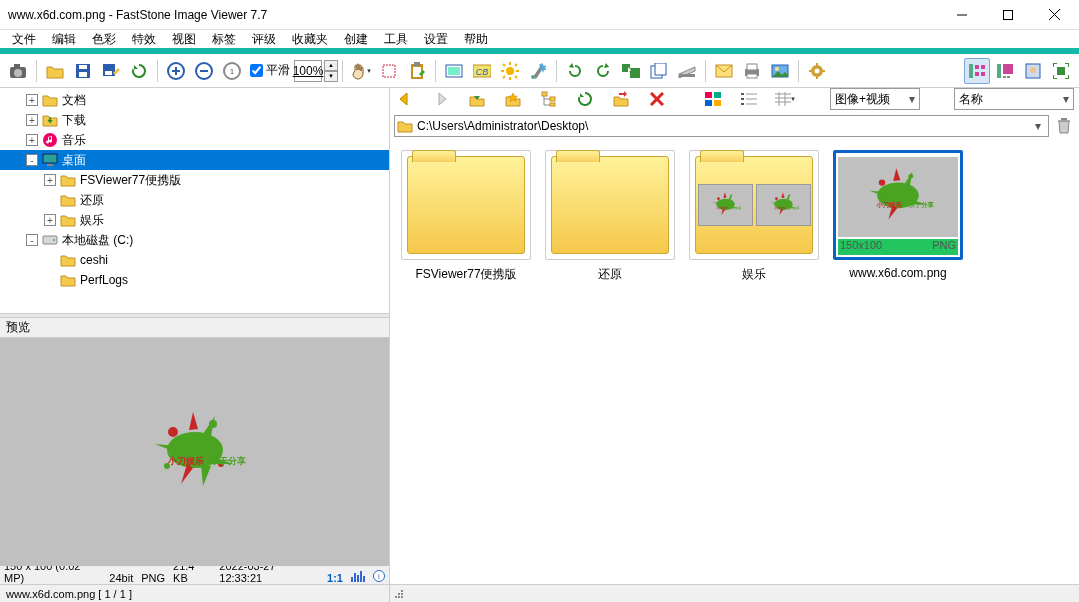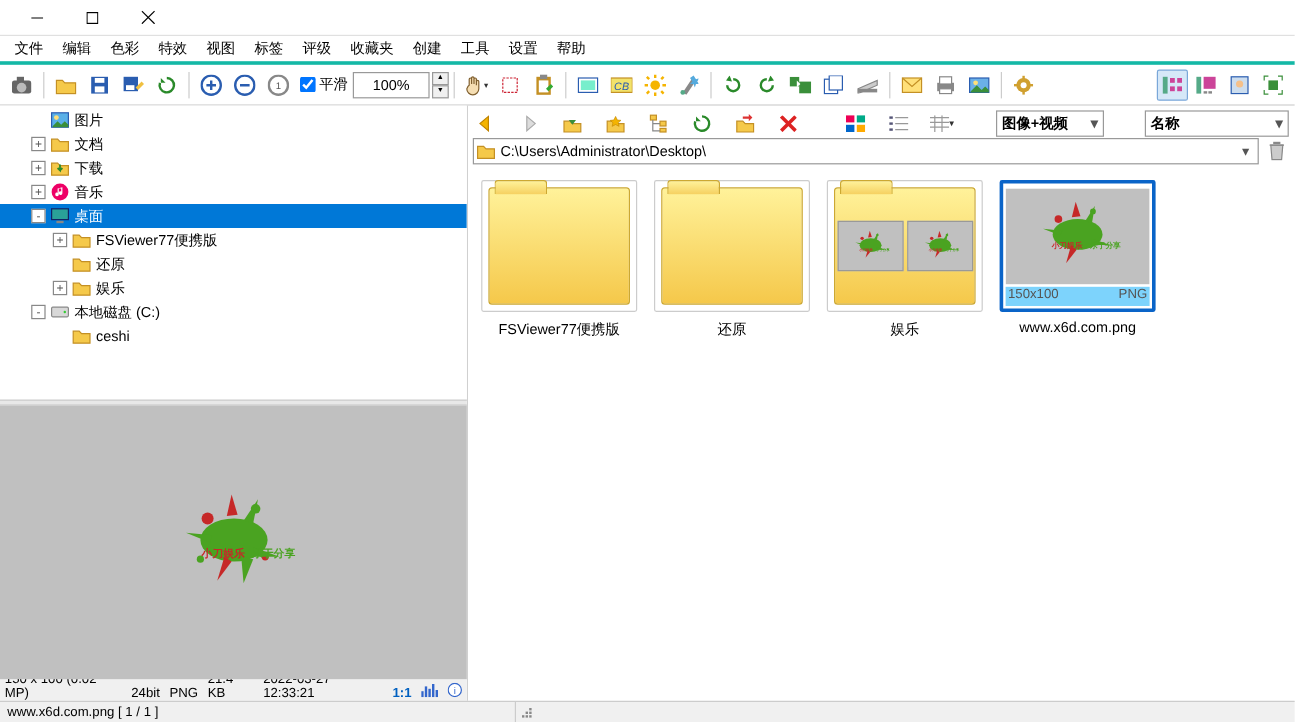--- a/index.html
+++ b/index.html
@@ -25,38 +25,38 @@
 }
 .titlebar .title { flex:1; font-size:12px; color:#000; }
 .winbtn { width:46px; height:30px; display:flex; align-items:center; justify-content:center; }
 .winbtn svg { display:block; }
 
 .menubar {
   height: 24px;
   display:flex;
   align-items:center;
   padding: 0 4px;
-  border-bottom:3px solid #14b8a6;
+  border-bottom:6px solid #14b8a6;
   font-family:Liberation Serif, serif;
 }
 .menuitem { padding:2px 8px; font-size:12px; }
 
 .toolbar {
   height: 34px;
   display:flex;
   align-items:center;
   padding: 0 4px;
   border-bottom:1px solid #d0d0d0;
 }
 .tbtn { width:26px; height:26px; display:flex; align-items:center; justify-content:center; margin:0 1px; border:1px solid transparent; border-radius:2px; }
 .tbtn.active { border:1px solid #7aa7d9; background:#d6e8f8; }
 .tsep { width:1px; height:22px; background:#ccc; margin:0 4px; }
 .zoom-chk { display:flex; align-items:center; margin:0 4px; font-size:12px; }
 .zoom-chk input { margin-right:3px; }
-.zoom-box { width:64px; height:22px; border:1px solid #999; font-size:12px; display:flex; align-items:center; justify-content:center; margin-right:2px; }
+.zoom-box { width:28px; height:22px; border:1px solid #999; font-size:12px; display:flex; align-items:center; justify-content:center; margin-right:2px;text-decoration:underline; }
 .spin { width:14px; height:22px; display:flex; flex-direction:column; }
 .spin div { flex:1; border:1px solid #999; display:flex; align-items:center; justify-content:center; font-size:6px; background:#f0f0f0; }
 .spacer { flex:1; }
 
 .main { flex:1; display:flex; min-height:0; }
 .leftcol { width:390px; display:flex; flex-direction:column; border-right:1px solid #d0d0d0; }
 .tree { flex:1; overflow:auto; background:#fff; padding:2px 0; }
 .treerow { display:flex; align-items:center; height:20px; font-size:12px; }
 .treerow.selected { background:#0078d7; color:#fff; }
 .pm { width:12px; height:12px; border:1px solid #888; display:flex; align-items:center; justify-content:center; font-size:10px; color:#555; background:#fff; margin-right:4px; }
@@ -66,52 +66,53 @@
 .hsplit { height:5px; background:#e8e8e8; border-top:1px solid #ccc; border-bottom:1px solid #ccc; cursor:ns-resize; }
 .preview-hdr { height:20px; background:#f0f0f0; border-bottom:1px solid #ccc; padding:0 6px; display:flex; align-items:center; font-size:12px; }
 .preview { flex:0 0 228px; background:#c0c0c0; display:flex; align-items:center; justify-content:center; position:relative; }
 .preview-img { width:150px; height:100px; background:#c0c0c0; position:relative; }
 .preview-status { height:18px; background:#f0f0f0; display:flex; align-items:flex-end; padding:0 4px; font-size:11px; gap:8px; }
 .preview-status .seg { }
 .preview-status .one { color:#0060c0; font-weight:bold; }
 
 .rightcol { flex:1; display:flex; flex-direction:column; }
 .navbar {
-  height:26px; display:flex; align-items:flex-end; padding:0 4px; gap:14px;font-weight:bold;
+  height:26px; display:flex; align-items:flex-start; padding:0 4px; gap:14px;
 }
 .nbtn { width:22px; height:22px; display:flex; align-items:center; justify-content:center; }
 .pathbar { height:24px; display:flex; align-items:center; padding:0 4px; gap:4px; margin-bottom:2px;justify-content:flex-end; }
 .pathbox { flex:1; display:flex; align-items:center; border:1px solid #999; height:22px; padding:0 2px; }
 .pathbox .folder-ico { margin-right:4px; }
 .pathbox .path-text { flex:1; font-size:12px; }
 .pathbox .dd { width:16px; text-align:center; color:#555; }
 .thumbs { flex:1; background:#fff; padding:10px; display:flex; gap:12px; align-items:flex-start; overflow:auto; }
 .thumb { width:132px; display:flex; flex-direction:column; align-items:center; }
 .thumb-frame { width:130px; height:110px; border:1px solid #ccc; border-radius:2px; padding:4px; display:flex; flex-direction:column; background:#fff; }
 .thumb.selected .thumb-frame { border:3px solid #0a64c8; padding:2px; }
 .thumb-body { flex:1; display:flex; align-items:center; justify-content:center; gap:3px; }
 .folder-thumb { width:118px; height:98px; background:linear-gradient(#fff29a,#f5c84a); border:1px solid #cca832; border-radius:3px; position:relative; }
 .folder-thumb::before { content:""; position:absolute; top:-7px; left:4px; width:42px; height:11px; background:linear-gradient(#fff29a,#f5d060); border:1px solid #cca832; border-bottom:none; border-radius:3px 3px 0 0; }
 .mini-preview { width:55px; height:42px; background:#c0c0c0; border:1px solid #999; display:flex; align-items:center; justify-content:center; }
-.thumb-meta { height:16px; display:flex; justify-content:space-between; font-size:11px; color:#555; padding:0 2px; background:#7dd3fc; }
+.thumb-meta { height:16px; display:flex; justify-content:space-between; font-size:11px; color:#555; padding:0 2px; background:#22c55e; }
 .thumb-label { margin-top:6px; font-size:12px; text-align:center; }
 .combo { height:22px; border:1px solid #999; display:flex; align-items:center; padding:0 4px; font-size:12px; background:#fff; }
 .combo .dd { margin-left:auto; color:#555; }
 
 .status { height:18px; background:#f0f0f0; border-top:1px solid #ccc; display:flex; align-items:center; font-size:11px; }
 .status .cell { padding:0 6px; border-right:1px solid #ccc; height:100%; display:flex; align-items:center; }
-.status .cell:first-child { width:430px; }
+.status .cell:first-child { width:390px; }
 .status .cell.mid { flex:1; justify-content:center; }
 .status .cell.r { justify-content:center; width:200px; }
 .status .grip { width:16px; display:flex; align-items:flex-end; justify-content:flex-end; padding:1px; }
 </style>
 </head>
 <body>
 
 <div class="titlebar">
+  <div class="title">www.x6d.com.png  -  FastStone Image Viewer 7.7</div>
   <div class="winbtn">
     <svg width="10" height="10">
         <line x1="0" y1="5" x2="10" y2="5" stroke="#000" stroke-width="1"></line>
       </svg>
   </div>
   <div class="winbtn">
     <svg width="10" height="10">
         <rect x="0.5" y="0.5" width="9" height="9" fill="none" stroke="#000"></rect>
       </svg>
   </div>
@@ -353,32 +354,20 @@
         <path d="M0 4V0h4M12 0h4v4M16 12v4h-4M4 16H0v-4" fill="none" stroke="#3a8f3a" stroke-width="2"></path>
       </svg>
     </div>
 </div>
 
 <div class="main">
   <div class="leftcol">
     <div class="tree" id="tree">
         <div class="treerow">
           <span style="display: inline-block; width: 26px;"></span>
-          <span class="pm blank"></span>
-          <span class="ticon">
-            <svg width="16" height="14">
-              <rect x="1" y="1" width="14" height="12" fill="#5ab0e8" stroke="#2a5db0"></rect>
-              <circle cx="5" cy="5" r="2" fill="#ffe079"></circle>
-              <path d="M2 12l4-4 3 3 3-3 3 3v2H2z" fill="#3a8f3a"></path>
-            </svg>
-          </span>
-          <span>图片</span>
-        </div>
-        <div class="treerow">
-          <span style="display: inline-block; width: 26px;"></span>
           <span class="pm">+</span>
           <span class="ticon">
             <svg width="16" height="14">
               <path d="M1 3h5l2 2h7v8H1z" fill="#f5c94a" stroke="#c49024"></path>
             </svg>
           </span>
           <span>文档</span>
         </div>
         <div class="treerow">
           <span style="display: inline-block; width: 26px;"></span>
@@ -457,22 +446,33 @@
         <div class="treerow">
           <span style="display: inline-block; width: 44px;"></span>
           <span class="pm blank"></span>
           <span class="ticon">
             <svg width="16" height="14">
               <path d="M1 3h5l2 2h7v8H1z" fill="#f5c94a" stroke="#c49024"></path>
             </svg>
           </span>
           <span>ceshi</span>
         </div>
+        <div class="treerow">
+          <span style="display: inline-block; width: 44px;"></span>
+          <span class="pm blank"></span>
+          <span class="ticon">
+            <svg width="16" height="14">
+              <path d="M1 3h5l2 2h7v8H1z" fill="#f5c94a" stroke="#c49024"></path>
+            </svg>
+          </span>
+          <span>PerfLogs</span>
+        </div>
       </div>
     <div class="hsplit"></div>
+    <div class="preview-hdr">预览</div>
     <div class="preview">
       <div class="preview-img">
         <svg width="150" height="100" viewBox="0 0 150 100">
           <rect width="150" height="100" fill="#c0c0c0"></rect>
           <g transform="translate(75,42)">
             <ellipse cx="0" cy="6" rx="28" ry="18" fill="#4aa321"></ellipse>
             <circle cx="-22" cy="-12" r="5" fill="#c62828"></circle>
             <circle cx="18" cy="-20" r="4" fill="#4aa321"></circle>
             <circle cx="26" cy="20" r="3" fill="#c62828"></circle>
             <circle cx="-28" cy="22" r="3" fill="#4aa321"></circle>

